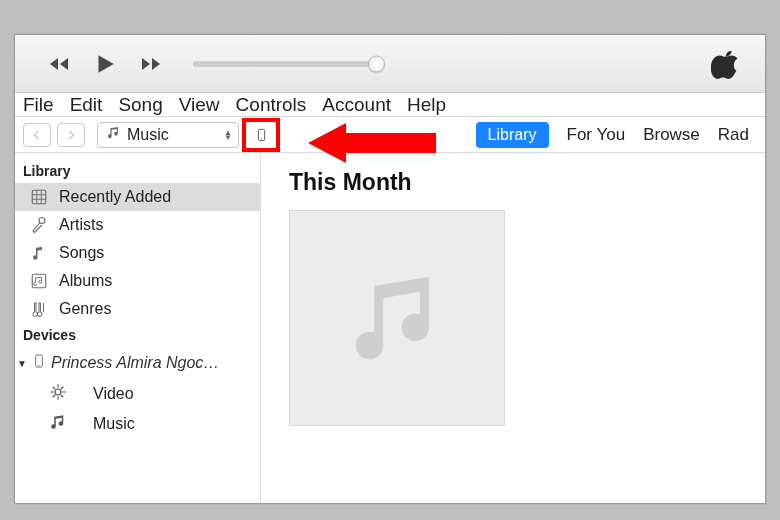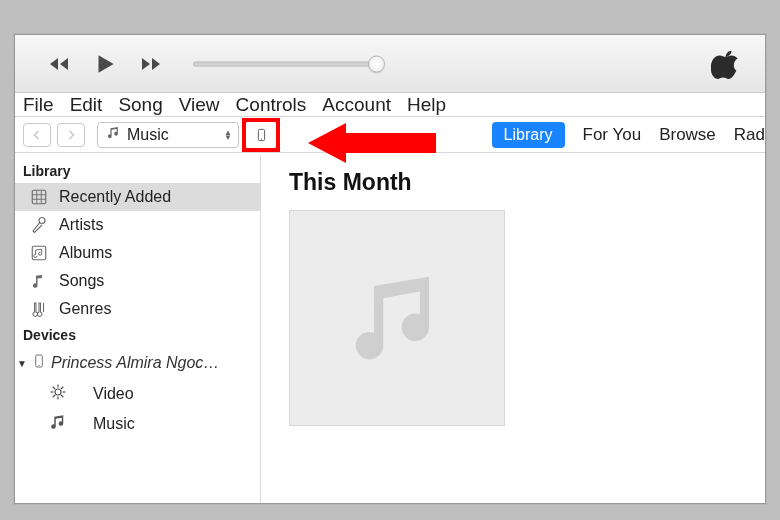--- a/index.html
+++ b/index.html
@@ -98,21 +98,21 @@
   .toolbar-right {
     position:absolute; right:0; top:0; bottom:0;
     display:flex; align-items:center; gap:18px; padding-right:0;
     font-size:17px; color:#222;
   }
   .lib-pill {
     background:#1884ff; color:#fff;
     border-radius:4px; padding:4px 12px; font-size:16px;
   }
   .toolbar-right .tab { cursor:pointer; }
-  .toolbar-right .tab.cut { padding-right:0; }
+  .toolbar-right .tab.cut { padding-right:16px; }
 
   
   .body {
     position:absolute; top:120px; left:0; right:0; bottom:0;
     display:flex;
   }
   .sidebar {
     width:246px; border-right:1px solid #dcdcdc;
     padding:4px 0 0 0;
     font-size:16px; color:#222;
@@ -259,33 +259,33 @@
           <svg viewBox="0 0 24 24">
               <circle cx="16" cy="6" r="4" fill="none" stroke-width="1.5"></circle>
               <path d="M13 9 4 20l2 2 10-10" fill="none" stroke-width="1.5"></path>
             </svg>
         </span>
         <span>Artists</span>
       </div>
       <div class="side-item">
         <span class="icon">
           <svg viewBox="0 0 24 24">
+              <path d="M10 18a3 3 0 1 1-2-2.8V5l8-1v4l-6 .8" fill="#6a6a6a" stroke="none"></path>
+            </svg>
+        </span>
+        <span>Songs</span>
+      </div>
+      <div class="side-item">
+        <span class="icon">
+          <svg viewBox="0 0 24 24">
               <rect x="3" y="3" width="18" height="18" rx="2" fill="none" stroke-width="1.5"></rect>
               <path d="M9 16a2 2 0 1 1-1.5-1.9V8l8-1v6a2 2 0 1 1-1.5-1.9" fill="none" stroke-width="1.3"></path>
             </svg>
         </span>
         <span>Albums</span>
-      </div>
-      <div class="side-item">
-        <span class="icon">
-          <svg viewBox="0 0 24 24">
-              <path d="M10 18a3 3 0 1 1-2-2.8V5l8-1v4l-6 .8" fill="#6a6a6a" stroke="none"></path>
-            </svg>
-        </span>
-        <span>Songs</span>
       </div>
       <div class="side-item">
         <span class="icon">
           <svg viewBox="0 0 24 24">
               <path d="M6 4v12a3 3 0 1 0 2 0V4zm6 0v12a3 3 0 1 0 2 0V4zm6 0v12" fill="none" stroke-width="1.4"></path>
             </svg>
         </span>
         <span>Genres</span>
       </div>
 

